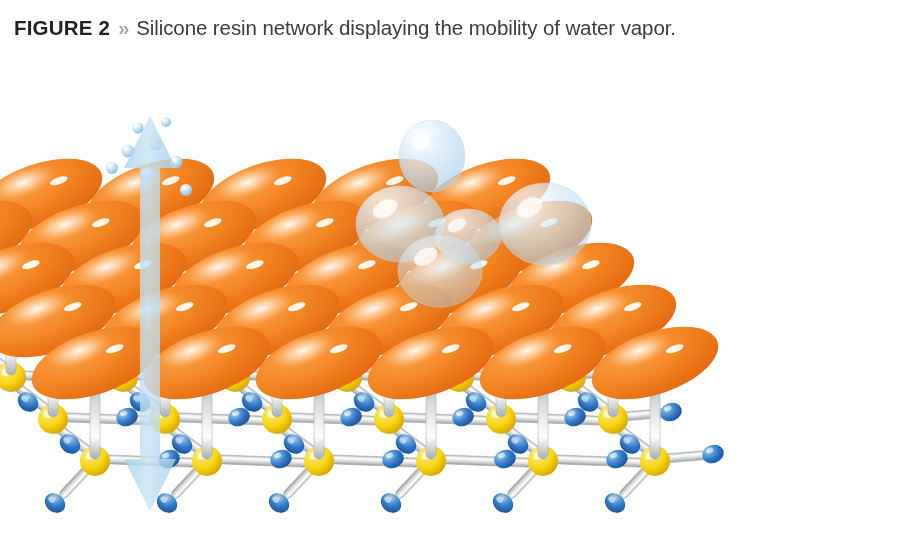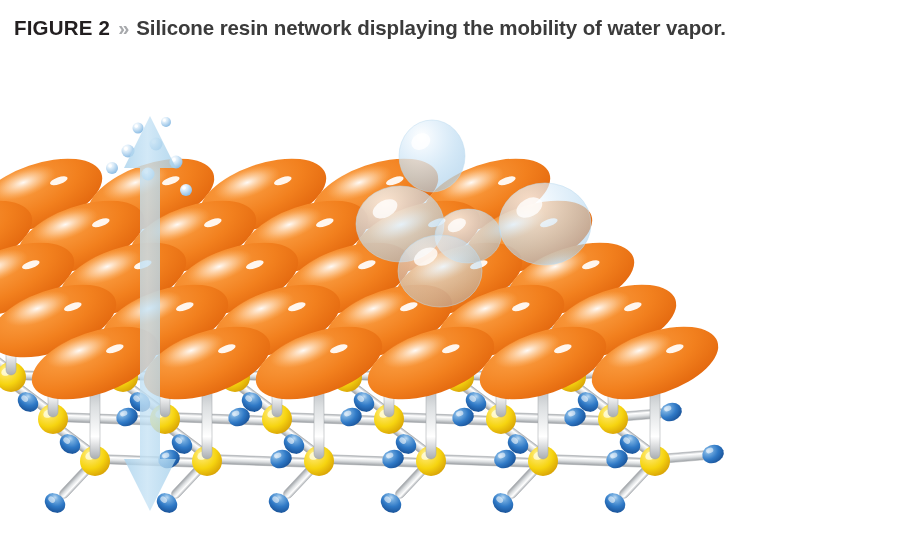--- a/index.html
+++ b/index.html
@@ -7,21 +7,21 @@
        font-family:"Liberation Sans","DejaVu Sans",sans-serif;}
   #page{position:relative;width:900px;height:550px;background:#fff;}
 
   
   #caption{position:absolute;left:0;top:0;width:897px;height:56px;
            display:flex;align-items:center;padding-left:14px;
            box-sizing:border-box;white-space:nowrap;text-align:center;}
   #caption .fig-label{font-size:20.5px;font-weight:bold;color:#231f20;
            letter-spacing:.2px;}
   #caption .chev{font-size:20px;color:#a7a9ac;margin:0 7px 0 8px;font-weight:bold;}
-  #caption .cap-text{font-size:20.5px;color:#3b3b3b;font-weight:700;
+  #caption .cap-text{font-size:20.5px;color:#3b3b3b;font-weight:400;
            letter-spacing:-.1px;}
 
   #figure-area{position:absolute;left:0;top:56px;width:900px;height:494px;
                background:#ffffff;}
   svg.art{display:block;width:900px;height:494px;}
 </style>
 </head>
 <body>
 
 <div id="page">

